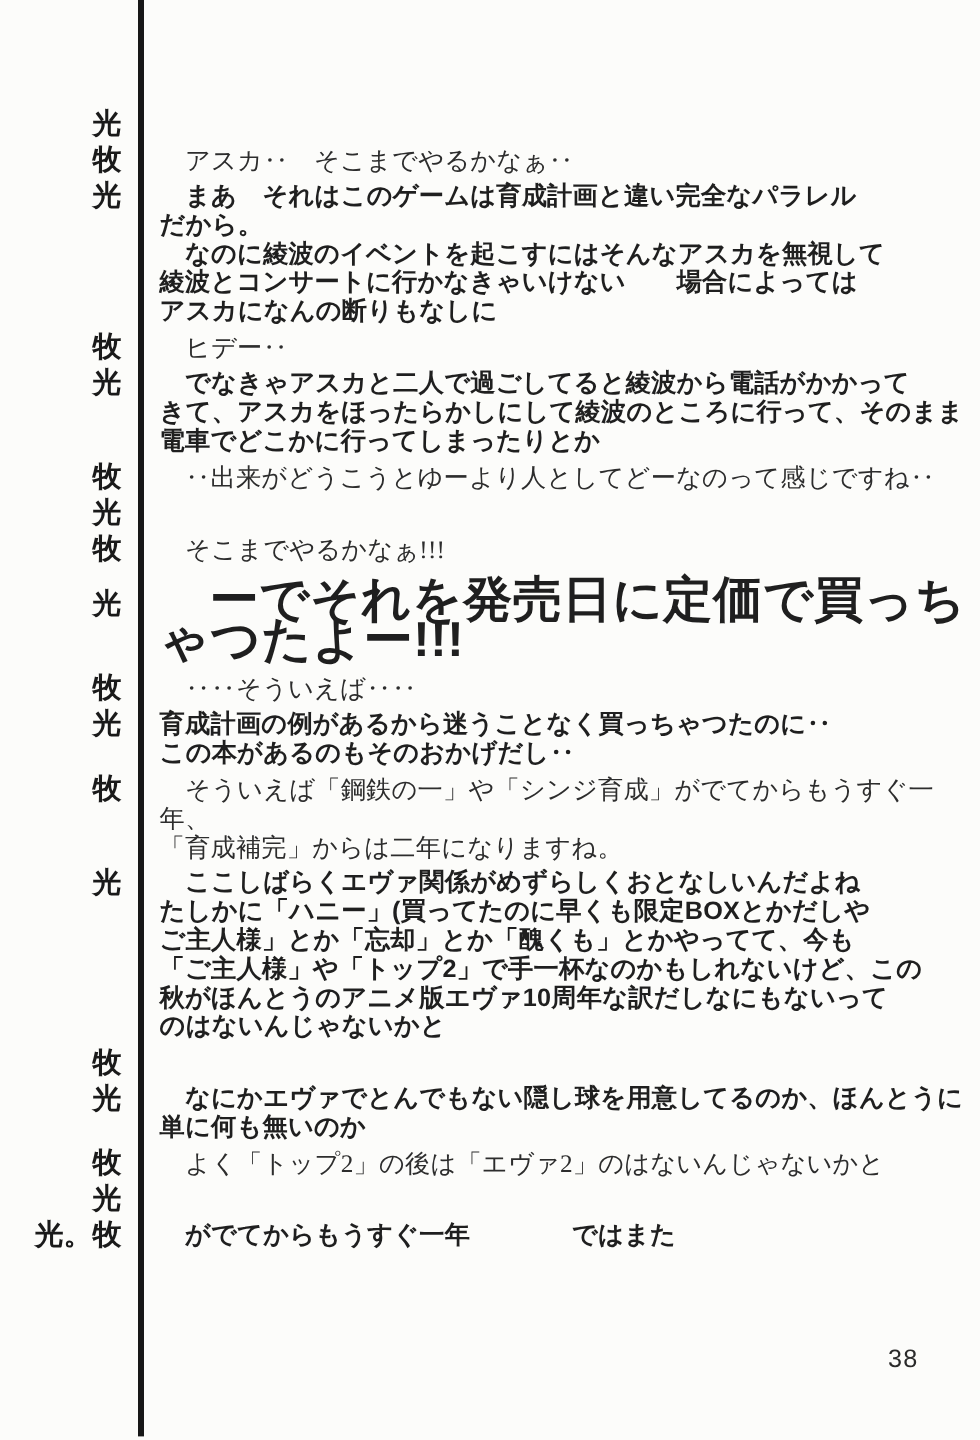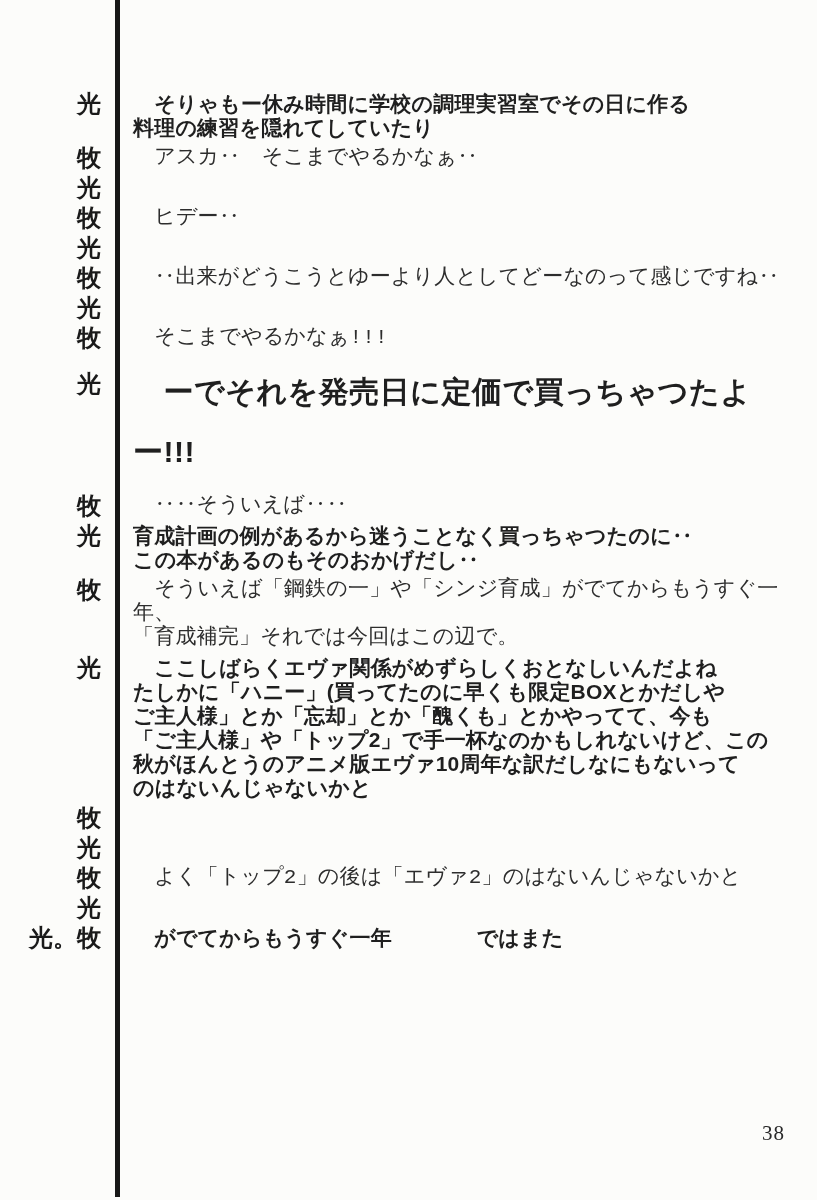--- a/index.html
+++ b/index.html
@@ -49,72 +49,78 @@
     padding-right: 4px;
     font-family: "Liberation Sans", sans-serif;
     font-weight: 700;
     font-size: 21px;
     line-height: 24px;
     letter-spacing: 0.2px;
     color: #1f1f1f;
     white-space: pre-line;
   }
   .row.mincho .text {
-    font-family: Liberation Mono, monospace;
+    font-family: Liberation Serif, serif;
     font-weight: 400;
     color: #2d2d2d;
   }
   .row.big { margin-top: 12px; margin-bottom: 12px; }
   .row.big .text {
-    font-size: 30px;
-    line-height: 60px;
+    font-size: 41px;
+    line-height: 34px;
     letter-spacing: 0.5px;
   }
   .row.big .speaker { line-height: 44px; }
   .page-number {
     position: absolute;
-    left: 762px;
+    left: 740px;
     top: 1121px;
-    font-family: Liberation Serif, serif;
+    font-family: Liberation Sans, sans-serif;
     font-size: 21px;
     line-height: 24px;
     color: #2a2a2a;
     letter-spacing: 1px;
   }
 </style>
 </head>
 <body>
 
 <div class="page">
   <div class="rule"></div>
 
   <main class="dialogue">
 
     <div class="row">
       <div class="speaker">光</div>
-      <div class="text">　そりゃもー休み時間に学校の調理実習室でその日に作る
-料理の練習を隠れてしていたり</div>
     </div>
 
     <div class="row mincho">
       <div class="speaker">牧</div>
       <div class="text">　アスカ‥　そこまでやるかなぁ‥</div>
     </div>
 
     <div class="row">
       <div class="speaker">光</div>
+      <div class="text">　まあ　それはこのゲームは育成計画と違い完全なパラレル
+だから。
+　なのに綾波のイベントを起こすにはそんなアスカを無視して
+綾波とコンサートに行かなきゃいけない　　場合によっては
+アスカになんの断りもなしに</div>
     </div>
 
     <div class="row mincho">
       <div class="speaker">牧</div>
       <div class="text">　ヒデー‥</div>
     </div>
 
     <div class="row">
       <div class="speaker">光</div>
+      <div class="text">　でなきゃアスカと二人で過ごしてると綾波から電話がかかって
+きて、アスカをほったらかしにして綾波のところに行って、そのまま
+電車でどこかに行ってしまったりとか</div>
     </div>
 
     <div class="row mincho">
       <div class="speaker">牧</div>
       <div class="text">　‥出来がどうこうとゆーより人としてどーなのって感じですね‥</div>
     </div>
 
     <div class="row">
       <div class="speaker">光</div>
     </div>
@@ -136,39 +142,41 @@
 
     <div class="row">
       <div class="speaker">光</div>
       <div class="text">育成計画の例があるから迷うことなく買っちゃつたのに‥
 この本があるのもそのおかげだし‥</div>
     </div>
 
     <div class="row mincho">
       <div class="speaker">牧</div>
       <div class="text">　そういえば「鋼鉄の一」や「シンジ育成」がでてからもうすぐ一年、
-「育成補完」それでは今回はこの辺で。</div>
+「育成補完」からは二年になりますね。</div>
     </div>
 
     <div class="row">
       <div class="speaker">光</div>
       <div class="text">　ここしばらくエヴァ関係がめずらしくおとなしいんだよね
 たしかに「ハニー」(買ってたのに早くも限定BOXとかだしや
 ご主人様」とか「忘却」とか「醜くも」とかやってて、今も
 「ご主人様」や「トップ2」で手一杯なのかもしれないけど、この
 秋がほんとうのアニメ版エヴァ10周年な訳だしなにもないって
 のはないんじゃないかと</div>
     </div>
 
     <div class="row mincho">
       <div class="speaker">牧</div>
     </div>
 
     <div class="row">
       <div class="speaker">光</div>
+      <div class="text">　なにかエヴァでとんでもない隠し球を用意してるのか、ほんとうに
+単に何も無いのか</div>
     </div>
 
     <div class="row mincho">
       <div class="speaker">牧</div>
       <div class="text">　よく「トップ2」の後は「エヴァ2」のはないんじゃないかと</div>
     </div>
 
     <div class="row">
       <div class="speaker">光</div>
     </div>

